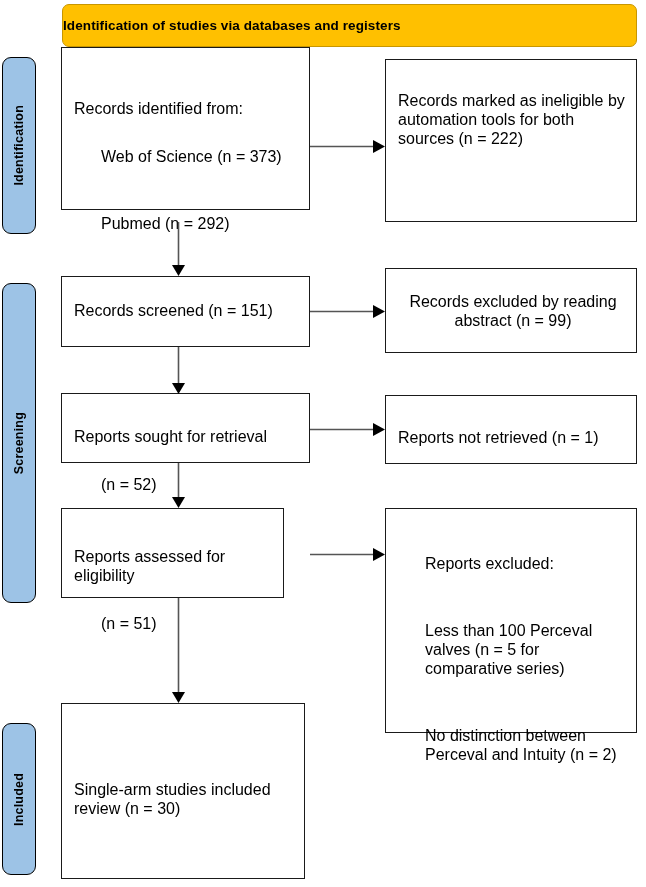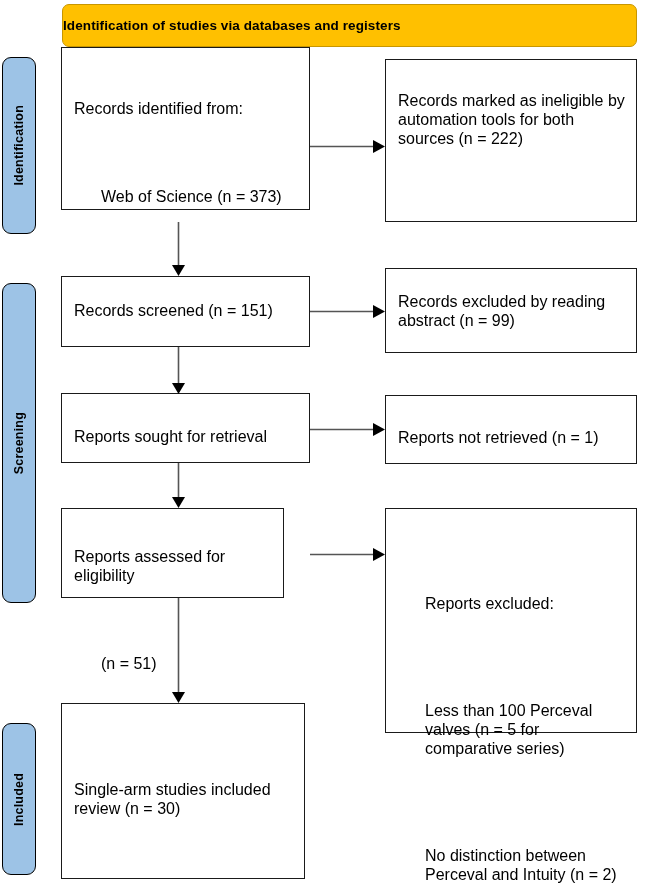--- a/index.html
+++ b/index.html
@@ -89,36 +89,36 @@
 
   
   #box-identified   { left: 61px; top: 47px;  width: 249px; height: 163px; }
   #box-screened     { left: 61px; top: 276px; width: 249px; height: 71px;  }
   #box-sought       { left: 61px; top: 393px; width: 249px; height: 70px;  }
   #box-assessed     { left: 61px; top: 508px; width: 223px; height: 90px;  }
   #box-included     { left: 61px; top: 703px; width: 244px; height: 176px; }
 
   
   #box-ineligible      { left: 385px; top: 59px;  width: 252px; height: 163px; }
-  #box-excl-abstract   { left: 385px; top: 268px; width: 252px; height: 85px;  }
+  #box-excl-abstract   { left: 385px; top: 268px; width: 252px; height: 85px; text-align: center;  }
   #box-not-retrieved   { left: 385px; top: 395px; width: 252px; height: 69px;  }
   #box-excl-reports    { left: 385px; top: 508px; width: 252px; height: 225px; }
 
   
   #txt-identified     { top: 32px; }
   #txt-screened       { top: 24px; }
   #txt-sought         { top: 14px; }
   #txt-assessed       { top: 19px; }
   #txt-included       { top: 28px; }
   #txt-ineligible     { top: 31px; }
   #txt-excl-abstract  { top: 23px; }
   #txt-not-retrieved  { top: 32px; }
   #txt-excl-reports   { top: 26px; }
 
-  .indent { padding-left: 27px; display: block; margin-top: 40px; }
+  .indent { padding-left: 27px; display: block; }
   .gap    { display: block; height: 10px; }
 
   
   .conn {
     position: absolute;
   }
   .conn svg { display: block; }
 </style>
 </head>
 <body>

